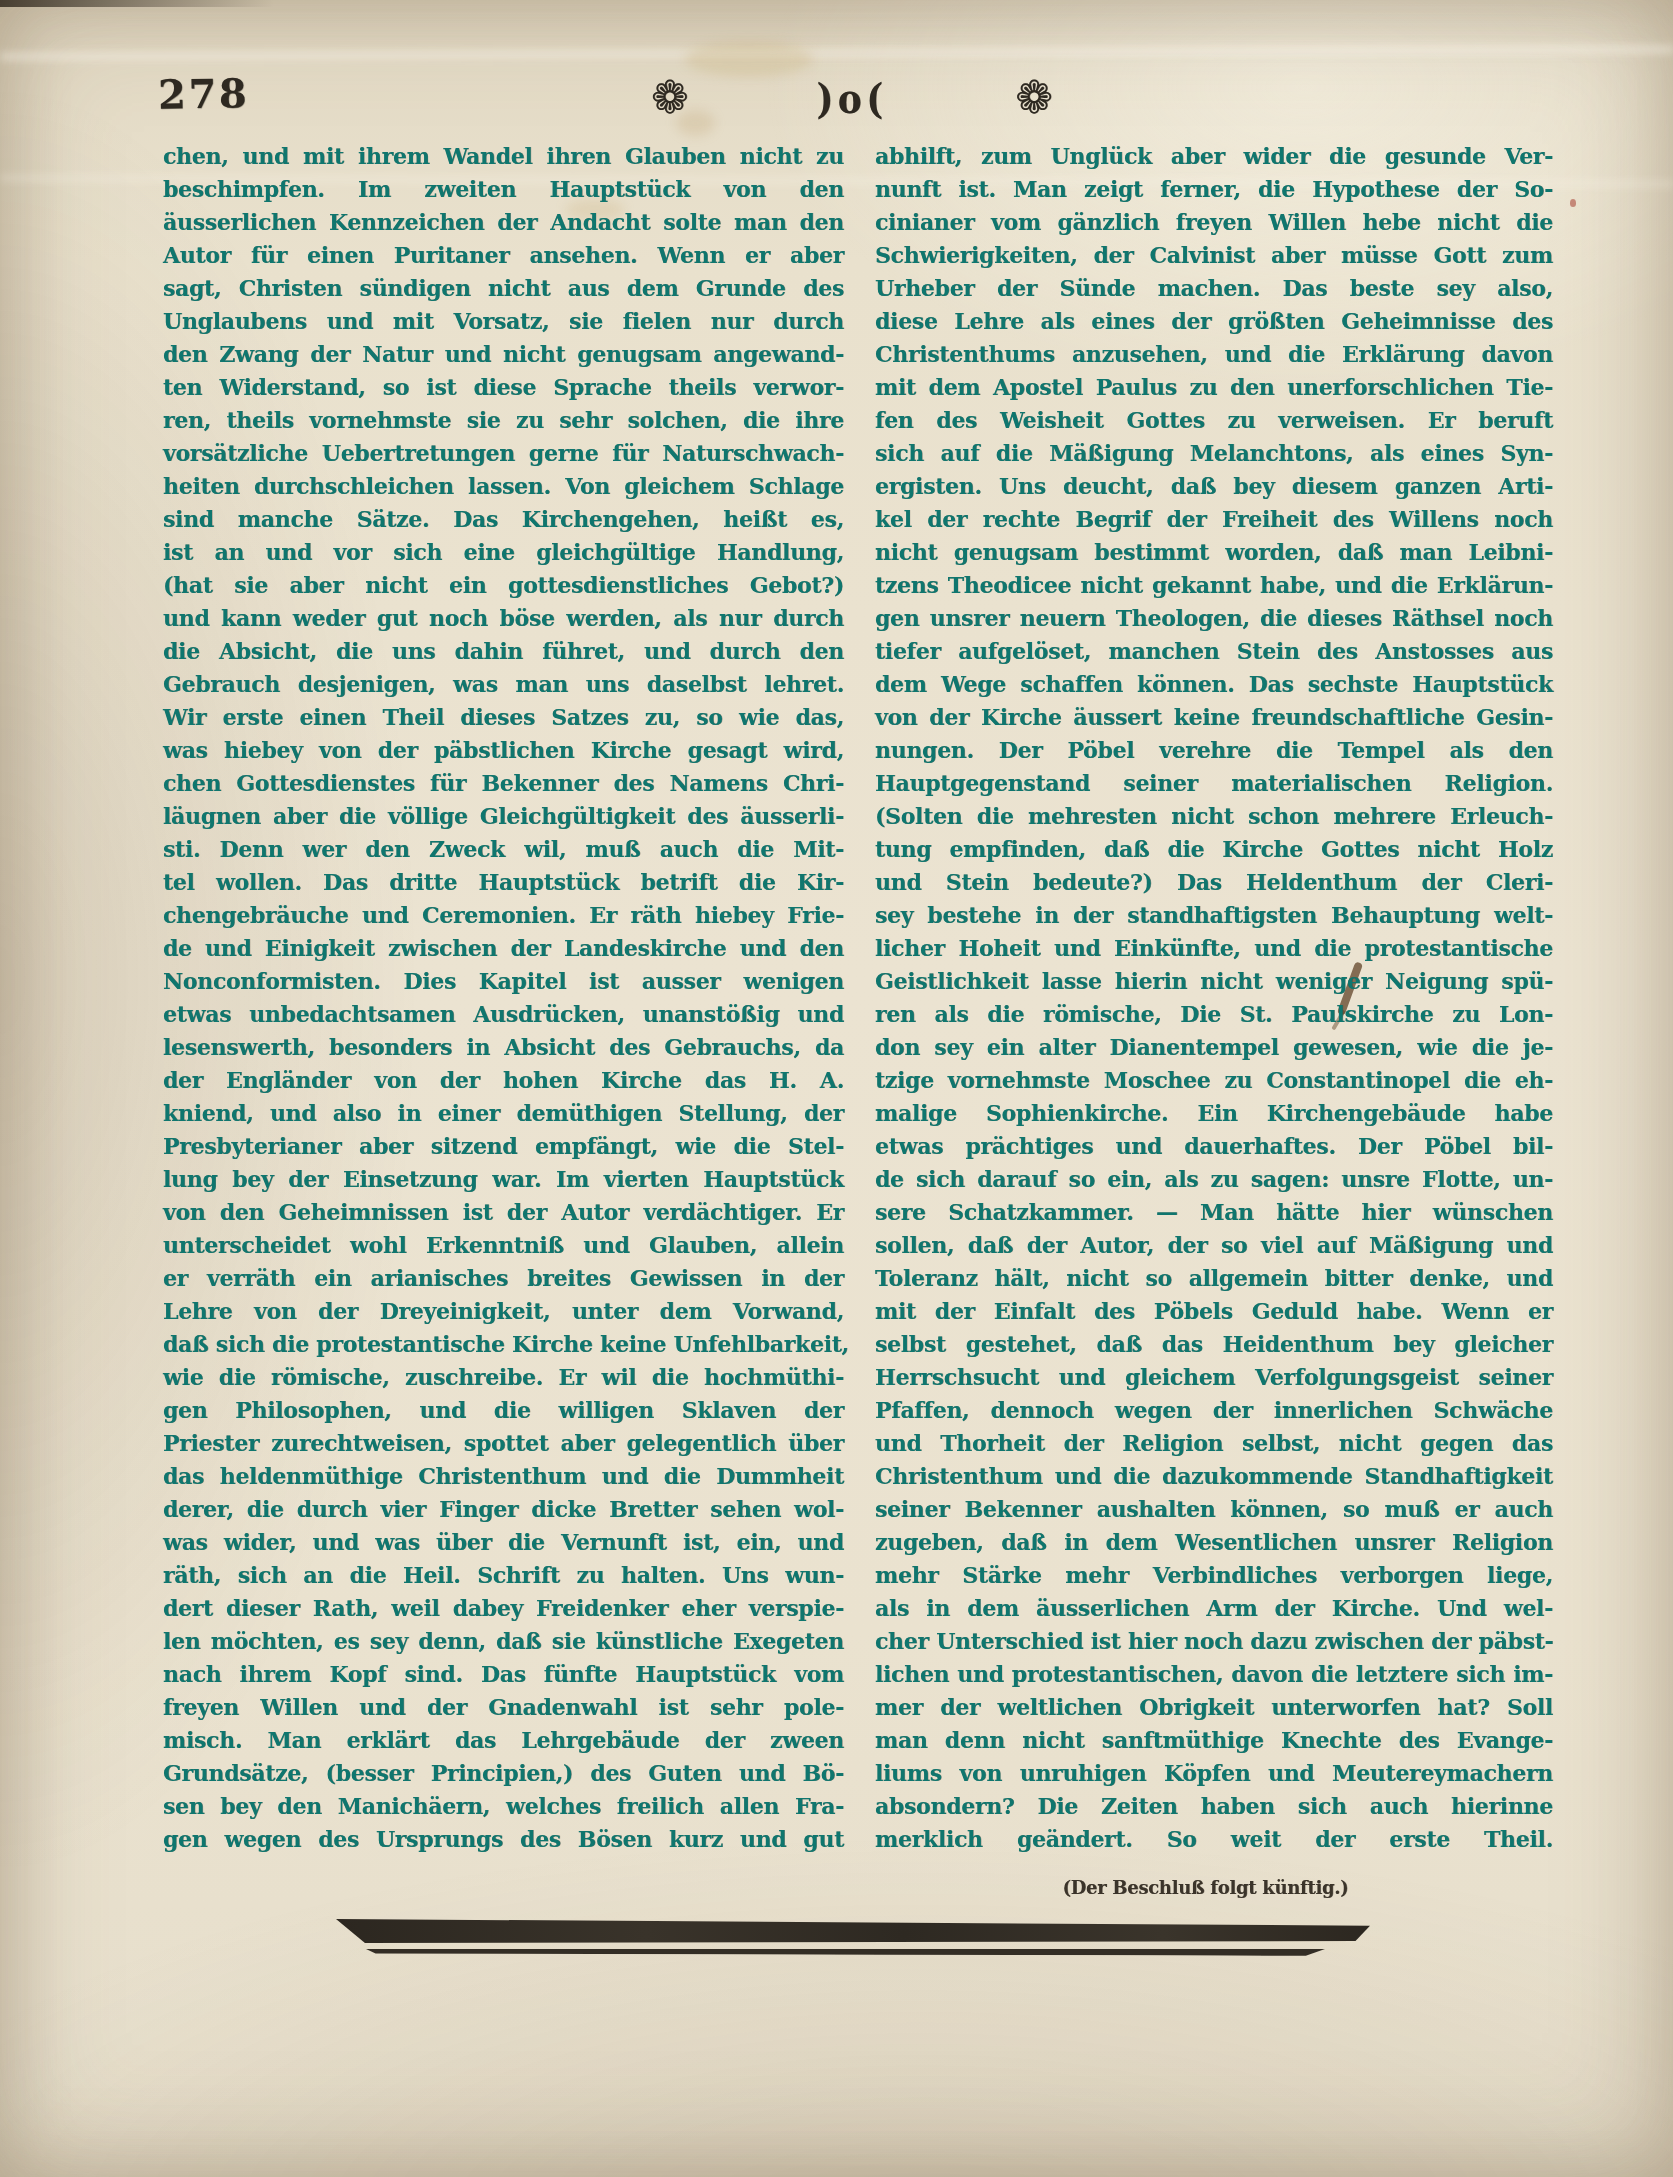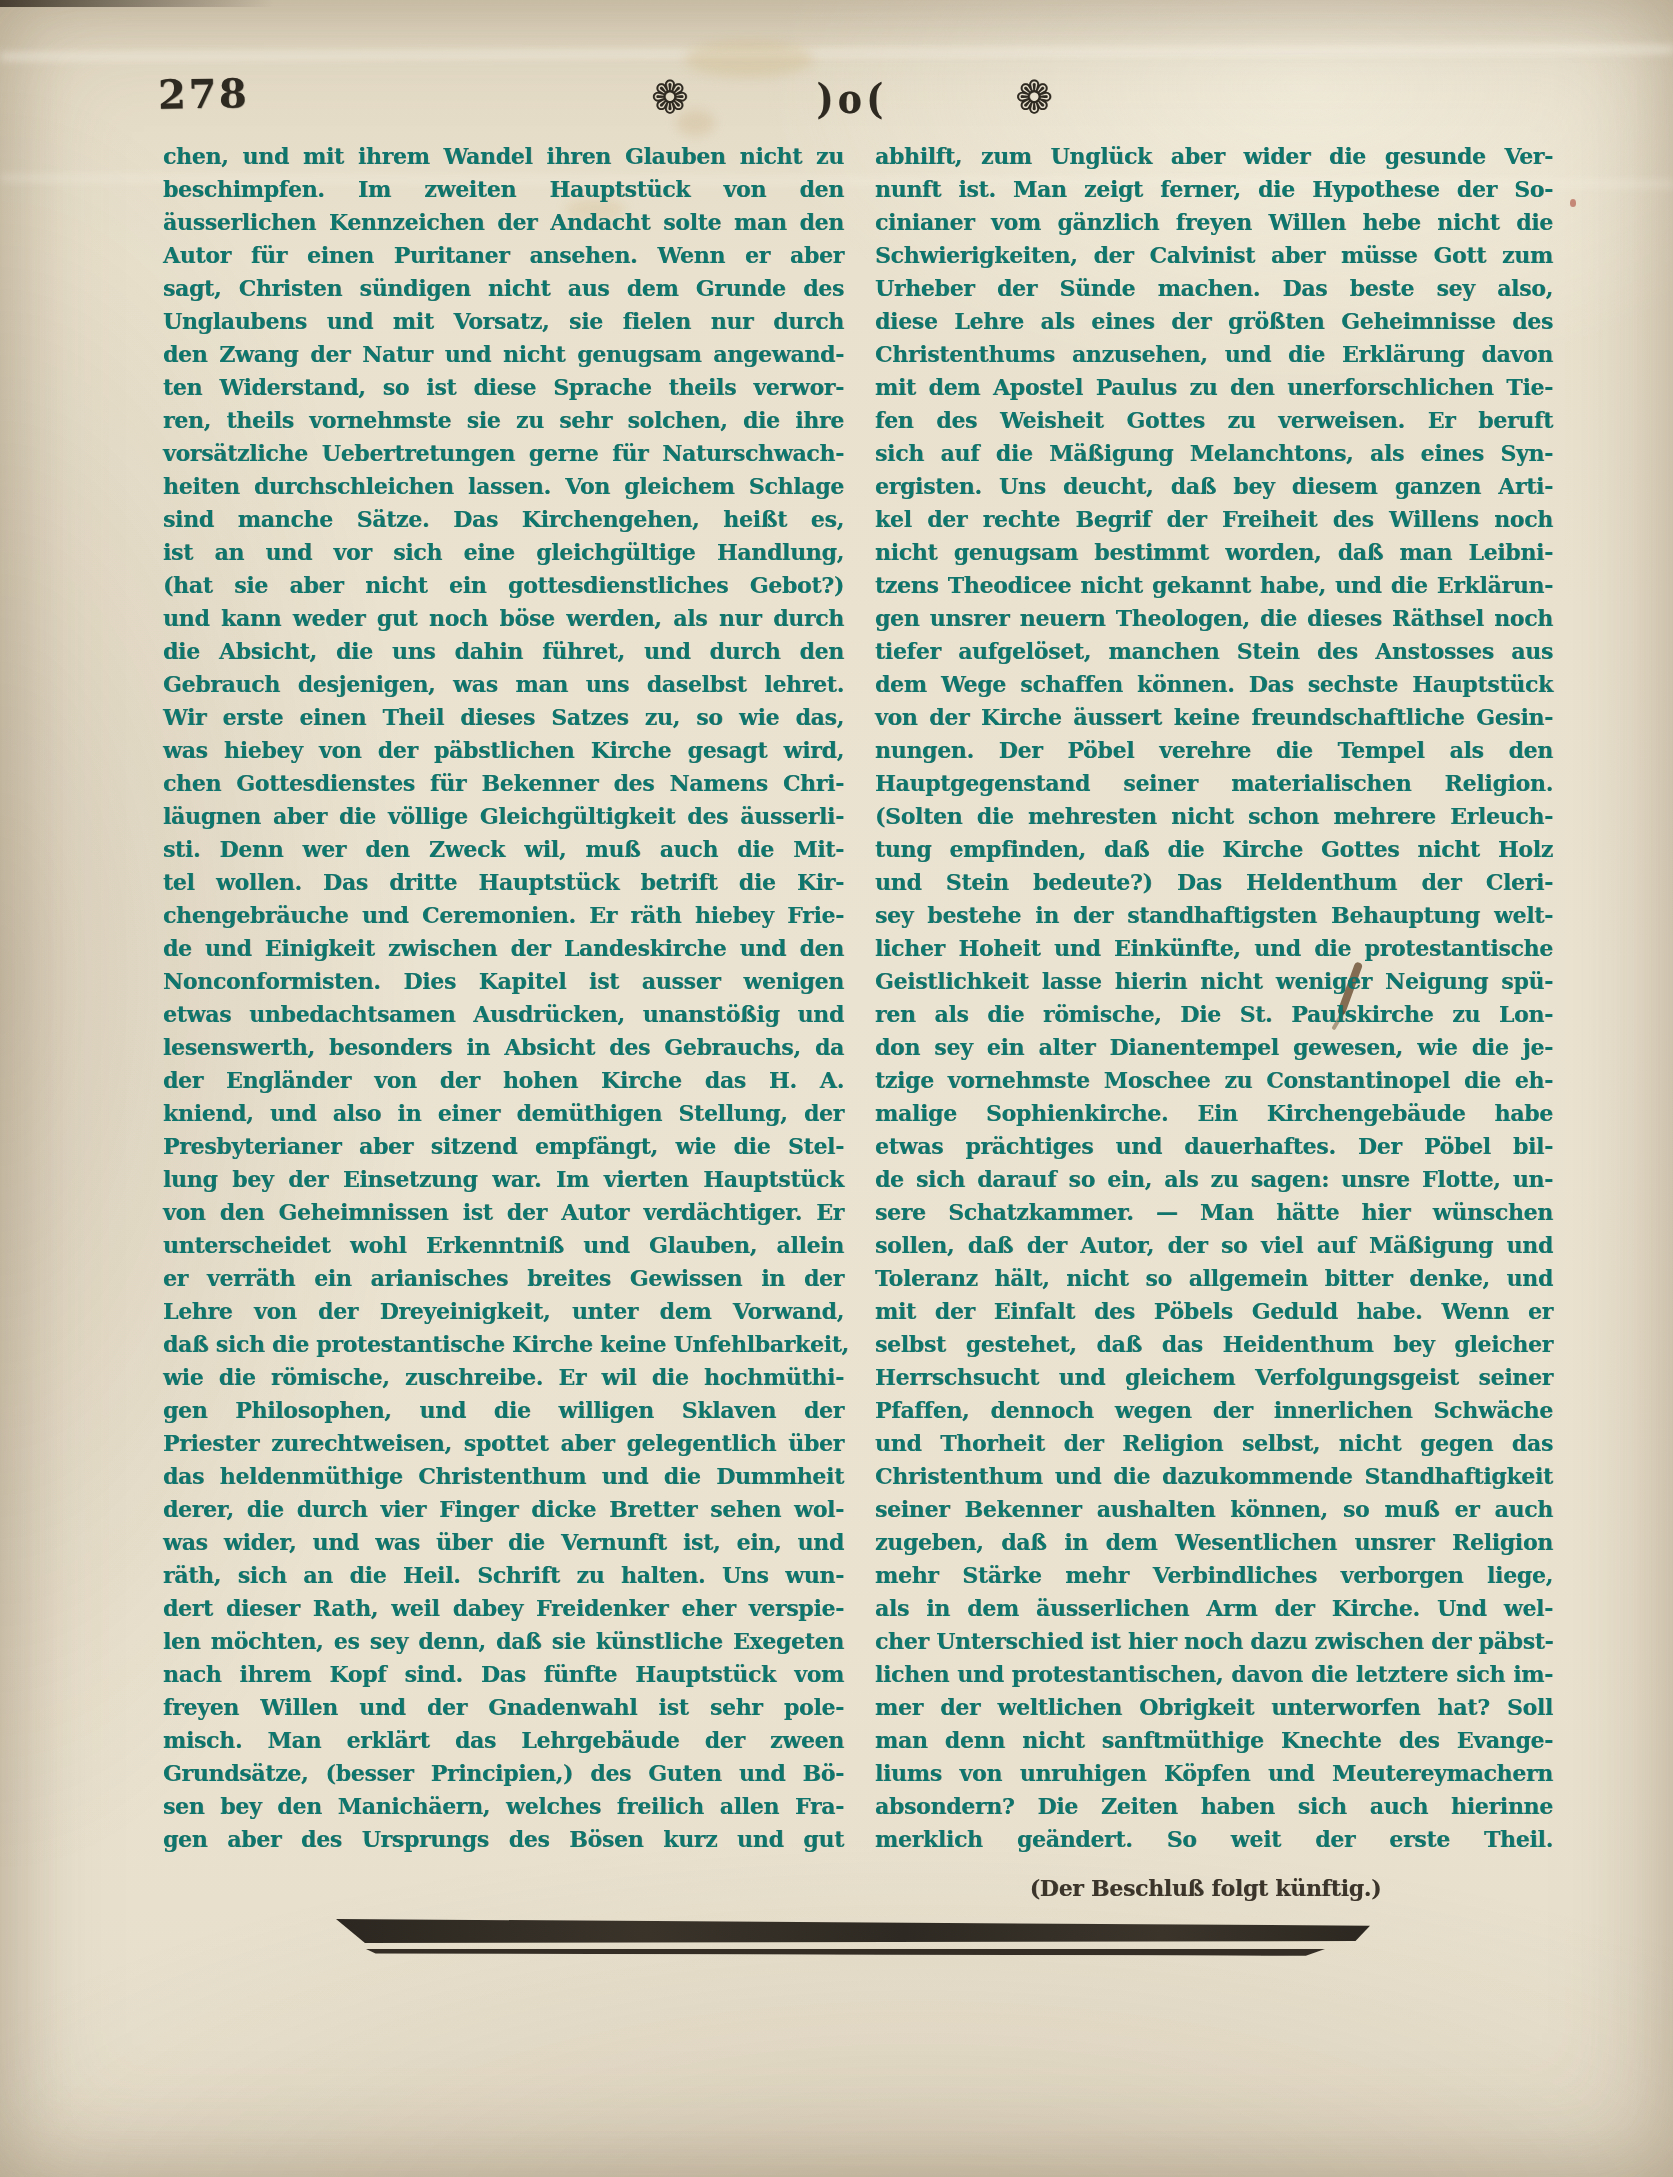--- a/index.html
+++ b/index.html
@@ -37,21 +37,21 @@
   .shell{font-family:"DejaVu Sans",sans-serif;font-size:45px;line-height:50px;text-shadow:0.4px 0.4px 0.6px rgba(46,41,33,.45);}
   .psep{font-size:36px;font-weight:bold;letter-spacing:4.3px;transform:scaleY(1.15);text-shadow:0.4px 0.4px 0.6px rgba(46,41,33,.45);}
 
   .col{position:absolute;top:140px;font-size:22px;font-weight:bold;letter-spacing:-0.3px;
     color:#0f766e;text-shadow:0.4px 0.4px 0.6px rgba(59,52,42,.48);}
   .col-left{left:163px;width:681px;}
   .col-right{left:875px;width:678px;}
   .line{height:33px;line-height:33px;white-space:nowrap;
     text-align:justify;text-align-last:justify;overflow:visible;}
   .closing{position:absolute;left:875px;top:1871px;width:661px;height:34px;line-height:34px;
-    font-size:22px;font-weight:bold;text-align:center;color:#3b342a;letter-spacing:-0.3px;
+    font-size:18px;font-weight:bold;text-align:center;color:#3b342a;letter-spacing:-0.3px;
     text-shadow:0.4px 0.4px 0.6px rgba(59,52,42,.48);}
 
   .rule-thick{position:absolute;left:336px;top:1919px;width:1034px;height:24px;
     background:linear-gradient(90deg,#2c2720 0%,#39332a 30%,#2e2922 55%,#3a342b 80%,#2c2720 100%);
     clip-path:polygon(0% 0%, 100% 28%, 98.6% 92%, 2.8% 100%);}
   .rule-thin{position:absolute;left:366px;top:1948px;width:959px;height:6.8px;
     background:#332d25;transform:rotate(.12deg);
     clip-path:polygon(0% 30%, 100% 0%, 98% 100%, 1% 95%);}
 </style>
 </head>
@@ -173,21 +173,21 @@
     <div class="line">nach ihrem Kopf sind.  Das fünfte Hauptstück vom</div>
 
     <div class="line">freyen Willen und der Gnadenwahl ist sehr pole-</div>
 
     <div class="line">misch.  Man erklärt das Lehrgebäude der zween</div>
 
     <div class="line">Grundsätze, (besser Principien,) des Guten und Bö-</div>
 
     <div class="line">sen bey den Manichäern, welches freilich allen Fra-</div>
 
-    <div class="line">gen aber des Ursprungs des Bösen kurz und gut</div>
+    <div class="line">gen wegen des Ursprungs des Bösen kurz und gut</div>
   </div>
 
 <div class="col col-right">
 
     <div class="line">abhilft, zum Unglück aber wider die gesunde Ver-</div>
 
     <div class="line">nunft ist.  Man zeigt ferner, die Hypothese der So-</div>
 
     <div class="line">cinianer vom gänzlich freyen Willen hebe nicht die</div>
 

